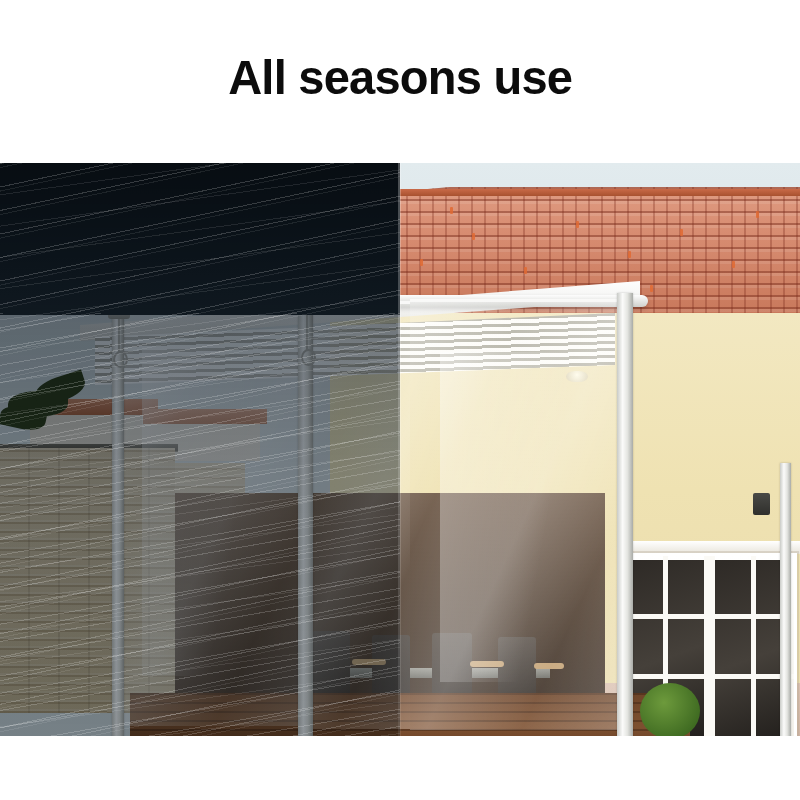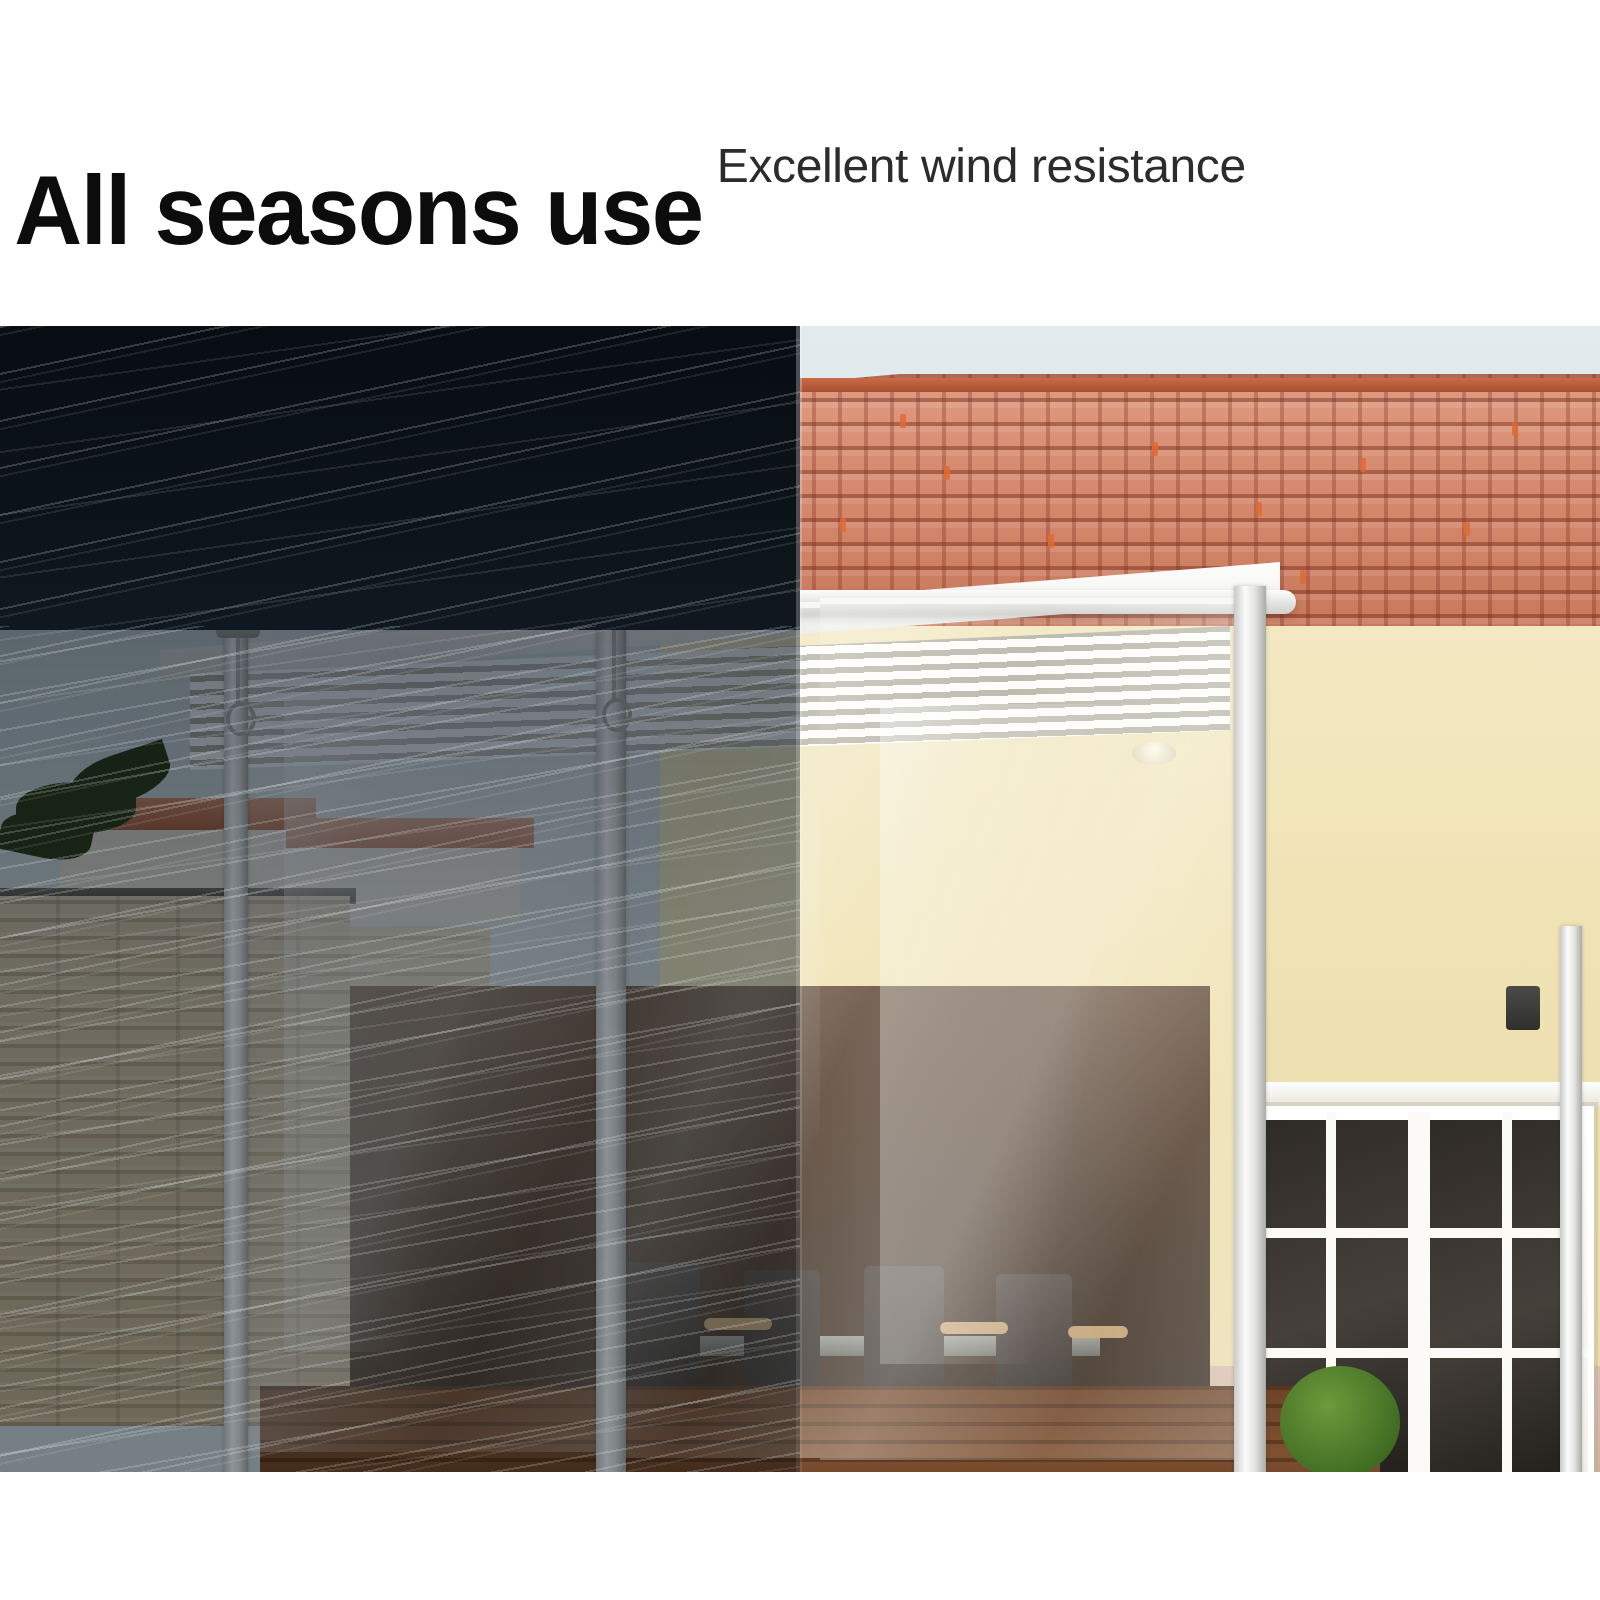--- a/index.html
+++ b/index.html
@@ -5,21 +5,21 @@
   html,body{margin:0;padding:0;}
   body{
     width:800px;height:800px;background:#ffffff;
     font-family:"Liberation Sans","DejaVu Sans",sans-serif;
     overflow:hidden;position:relative;
   }
   .page{position:absolute;inset:0;background:#fff;}
 
   
   .header{position:absolute;left:0;top:0;width:800px;height:163px;background:#fff;
-          display:flex;flex-direction:row;align-items:center;justify-content:flex-start;}
+          display:flex;flex-direction:column;align-items:center;justify-content:flex-start;gap:20px;}
   .headline{margin-top:49px;font-size:49px;line-height:56px;font-weight:bold;color:#0c0c0c;
             letter-spacing:-0.8px;white-space:nowrap;transform:scaleX(0.96);}
   .subhead{margin-top:4px;font-size:24px;line-height:30px;font-weight:400;color:#2c2c2c;
            letter-spacing:-0.2px;white-space:nowrap;}
 
   
   .photo{position:absolute;left:0;top:163px;width:800px;height:573px;overflow:hidden;
          background:#cfd9dc;}
   .layer{position:absolute;}
 
@@ -130,21 +130,20 @@
   .splitline{left:398px;top:0;width:3px;height:573px;
       background:linear-gradient(180deg,rgba(255,255,255,.55),rgba(255,255,255,.18));opacity:.5;}
 </style>
 </head>
 <body>
 
 <div class="page">
 
   <div class="header">
     <div class="headline">All seasons use</div>
-    <div class="subhead">Excellent wind resistance</div>
   </div>
 
   <div class="photo">
 
     <div class="layer sky"></div>
 
     <div class="bg-house layer" style="left:30px;top:248px;width:120px;height:45px;"></div>
     <div class="bg-roof layer" style="left:22px;top:236px;width:136px;height:16px;"></div>
     <div class="bg-house layer" style="left:150px;top:258px;width:110px;height:40px;"></div>
     <div class="bg-roof layer" style="left:143px;top:246px;width:124px;height:15px;"></div>

